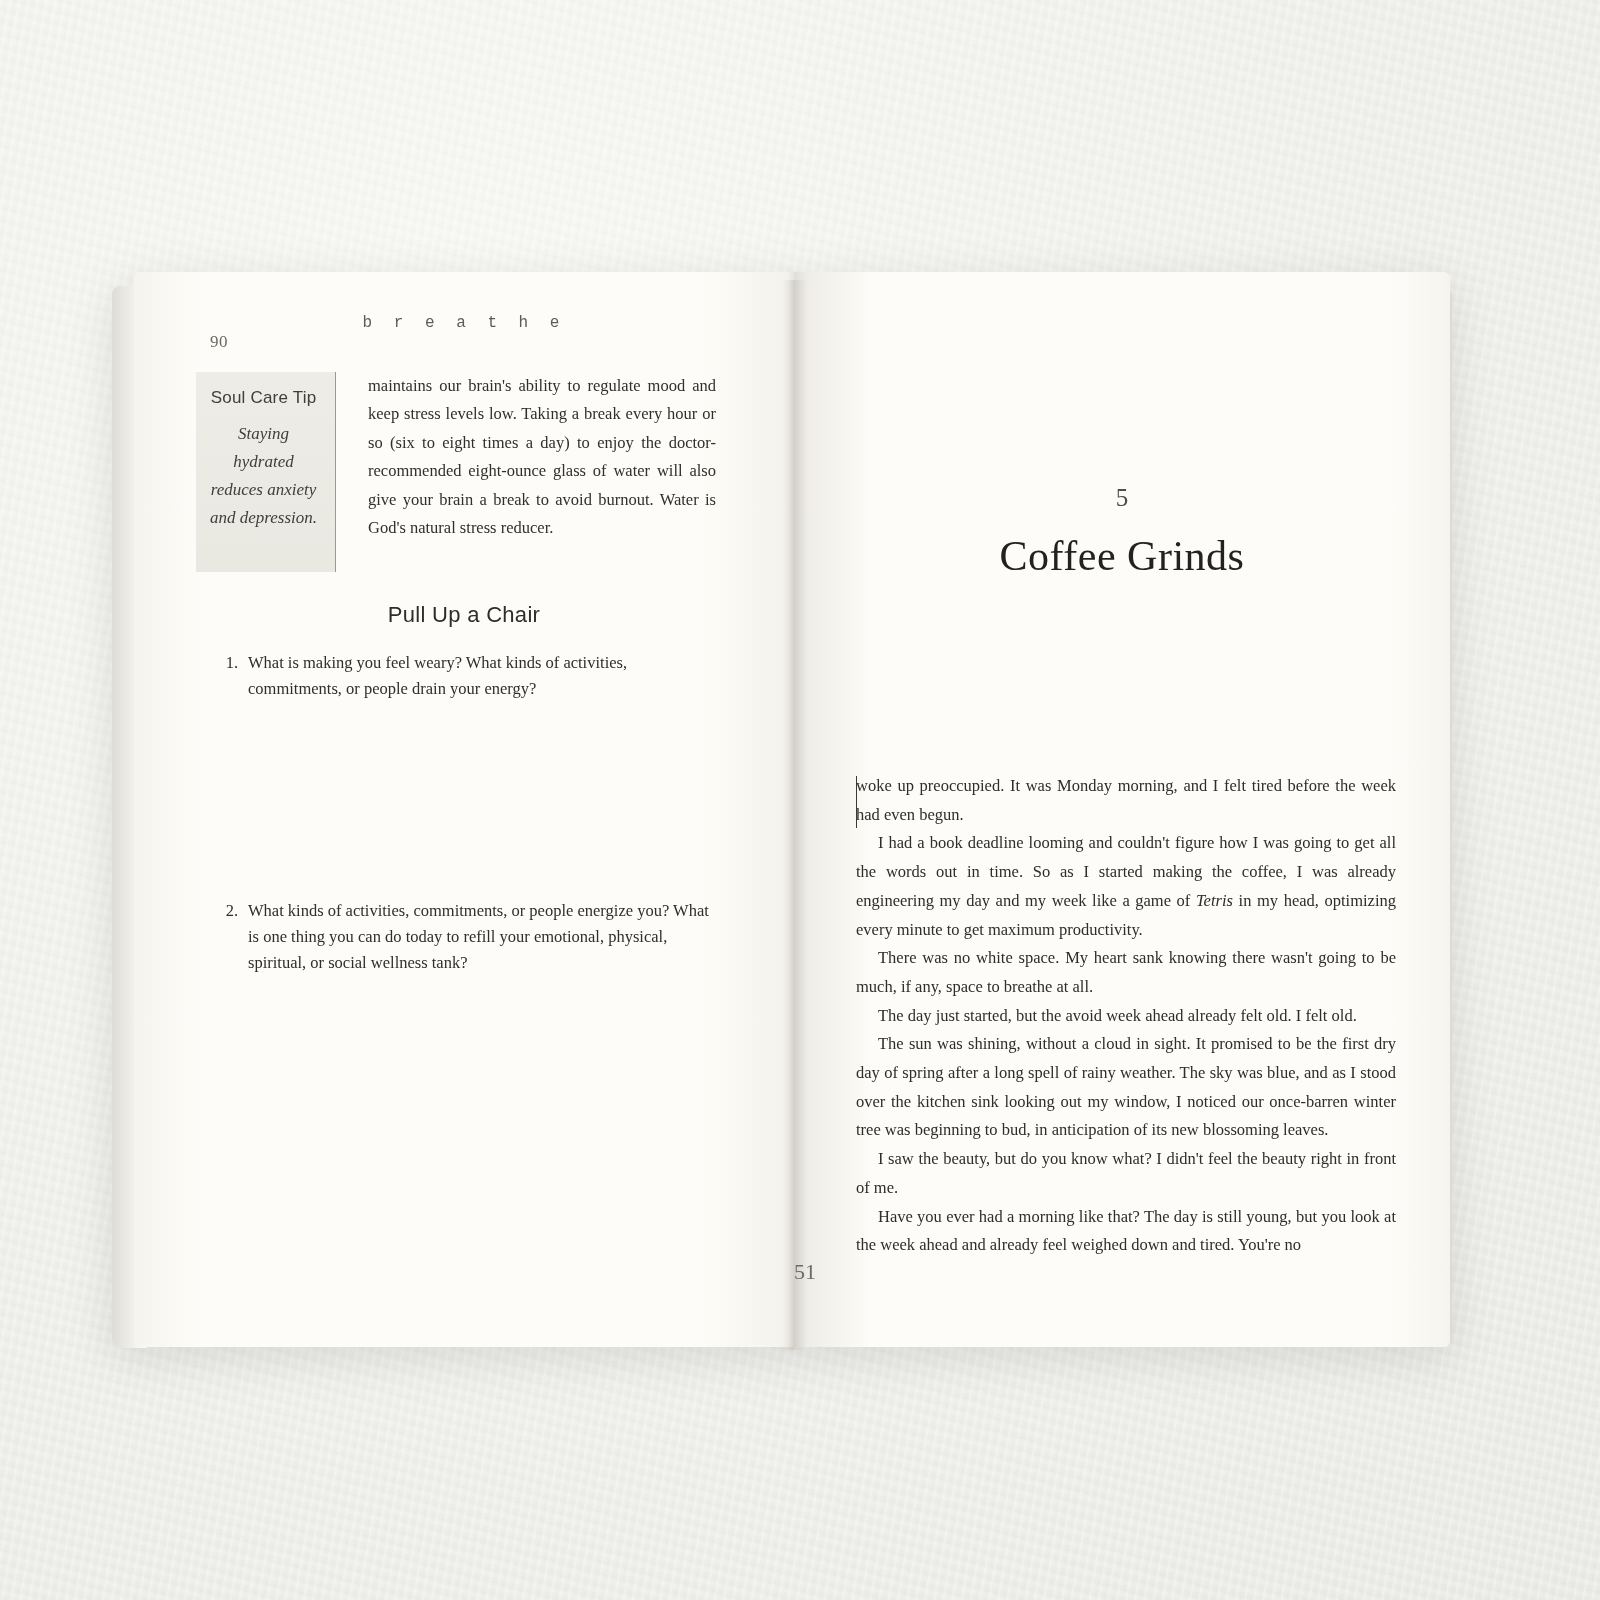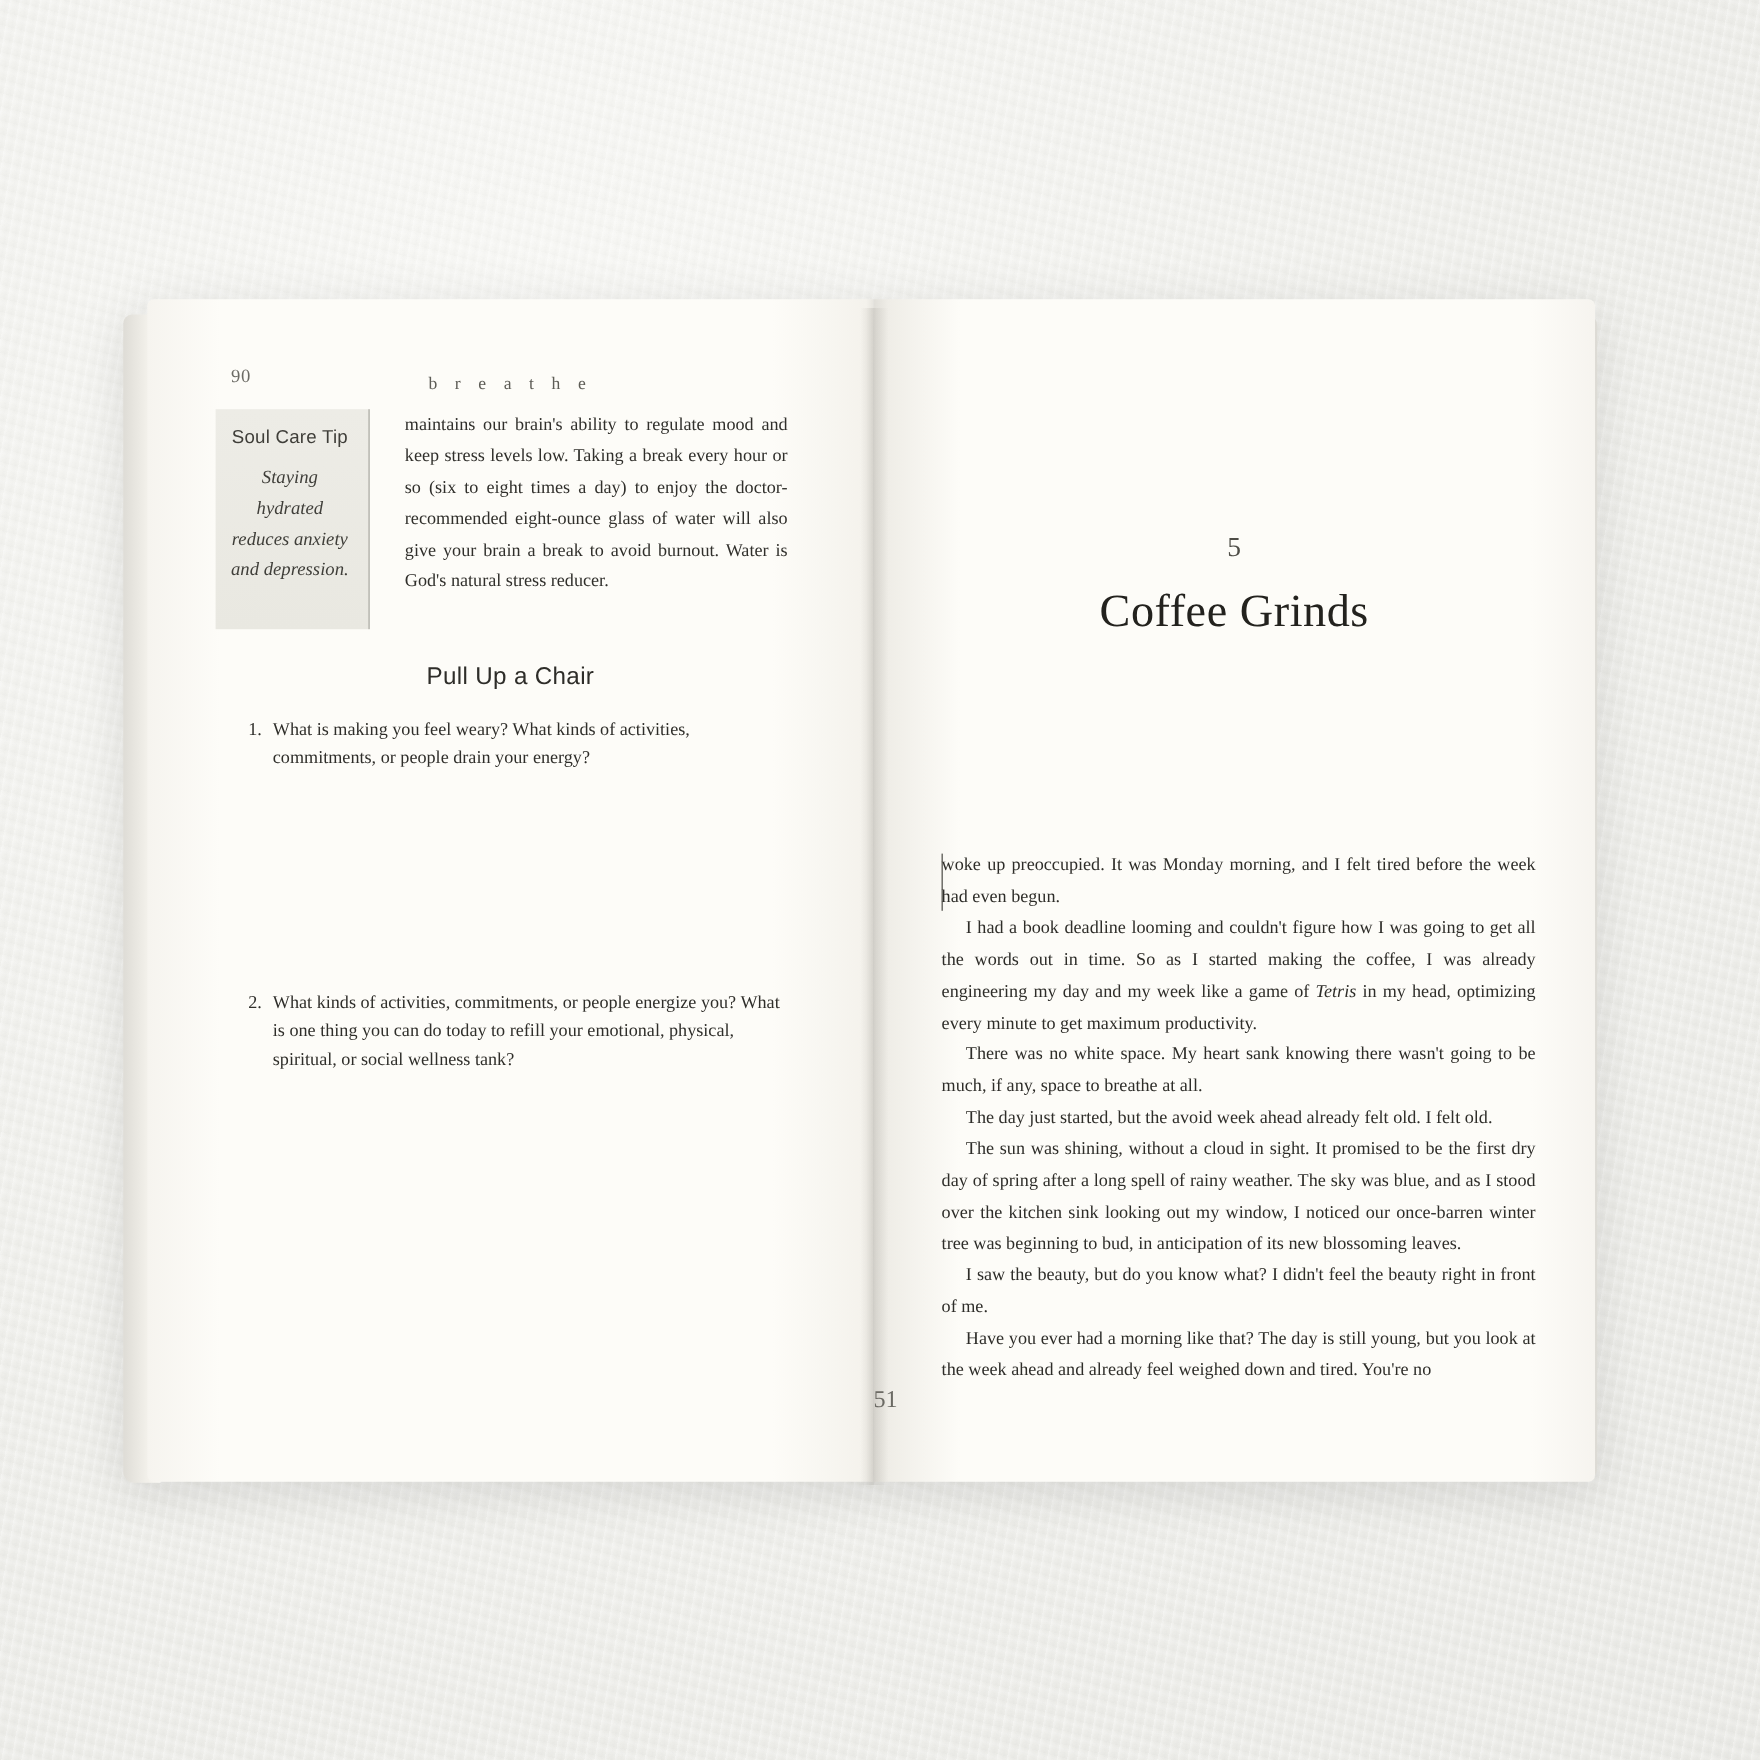--- a/index.html
+++ b/index.html
@@ -94,26 +94,26 @@
     left: 76px;
     top: 60px;
     font-size: 17px;
     color: #6b6a64;
     letter-spacing: 0.5px;
   }
   .running-head {
     position: absolute;
     left: 0;
     right: 0;
-    top: 69px;
+    top: 42px;
     text-align: center;
     font-size: 16px;
     letter-spacing: 6px;
     color: #5d5c56;
-    font-family: Liberation Serif, serif;
+    font-family: Liberation Mono, monospace;
   }
 
   .tipbox {
     position: absolute;
     left: 62px;
     top: 100px;
     width: 140px;
     height: 200px;
     background: linear-gradient(180deg, #edece6 0%, #e9e8e1 100%);
     border-right: 1px solid #9b9a92;

